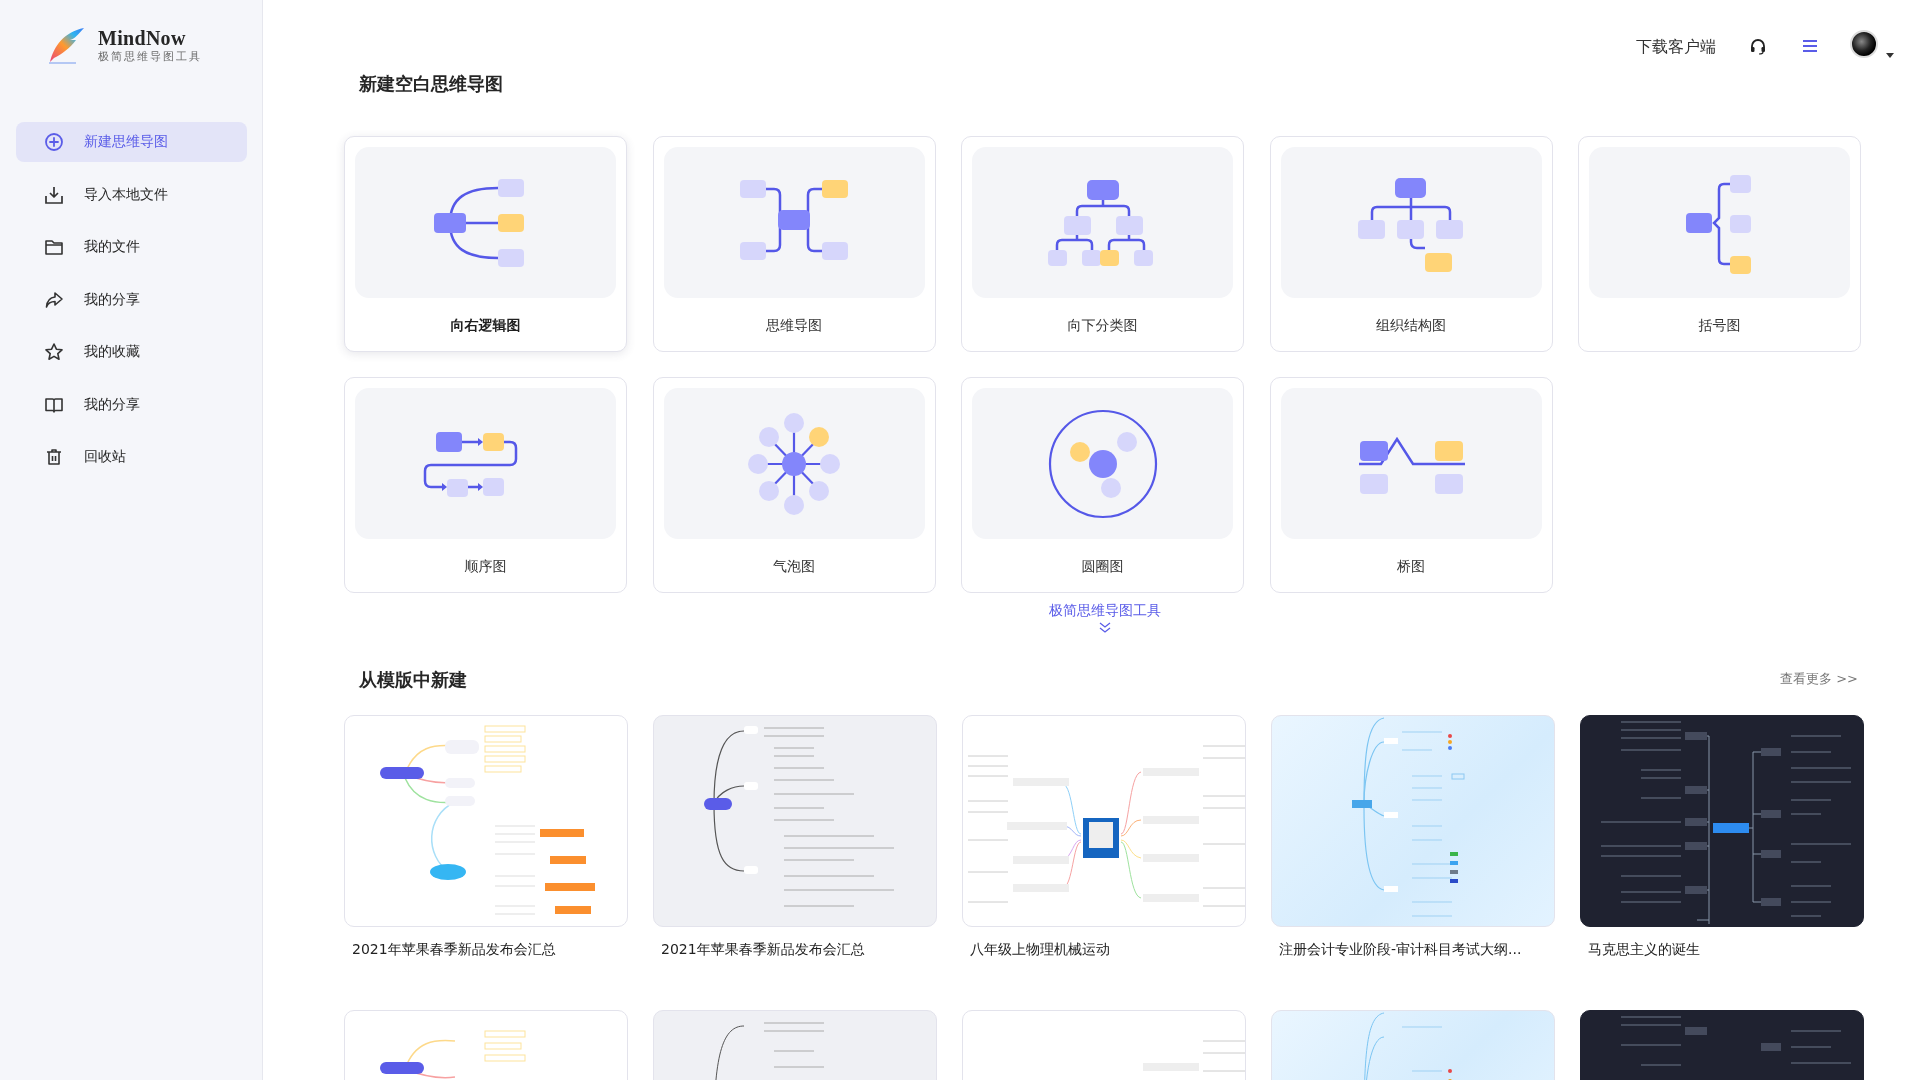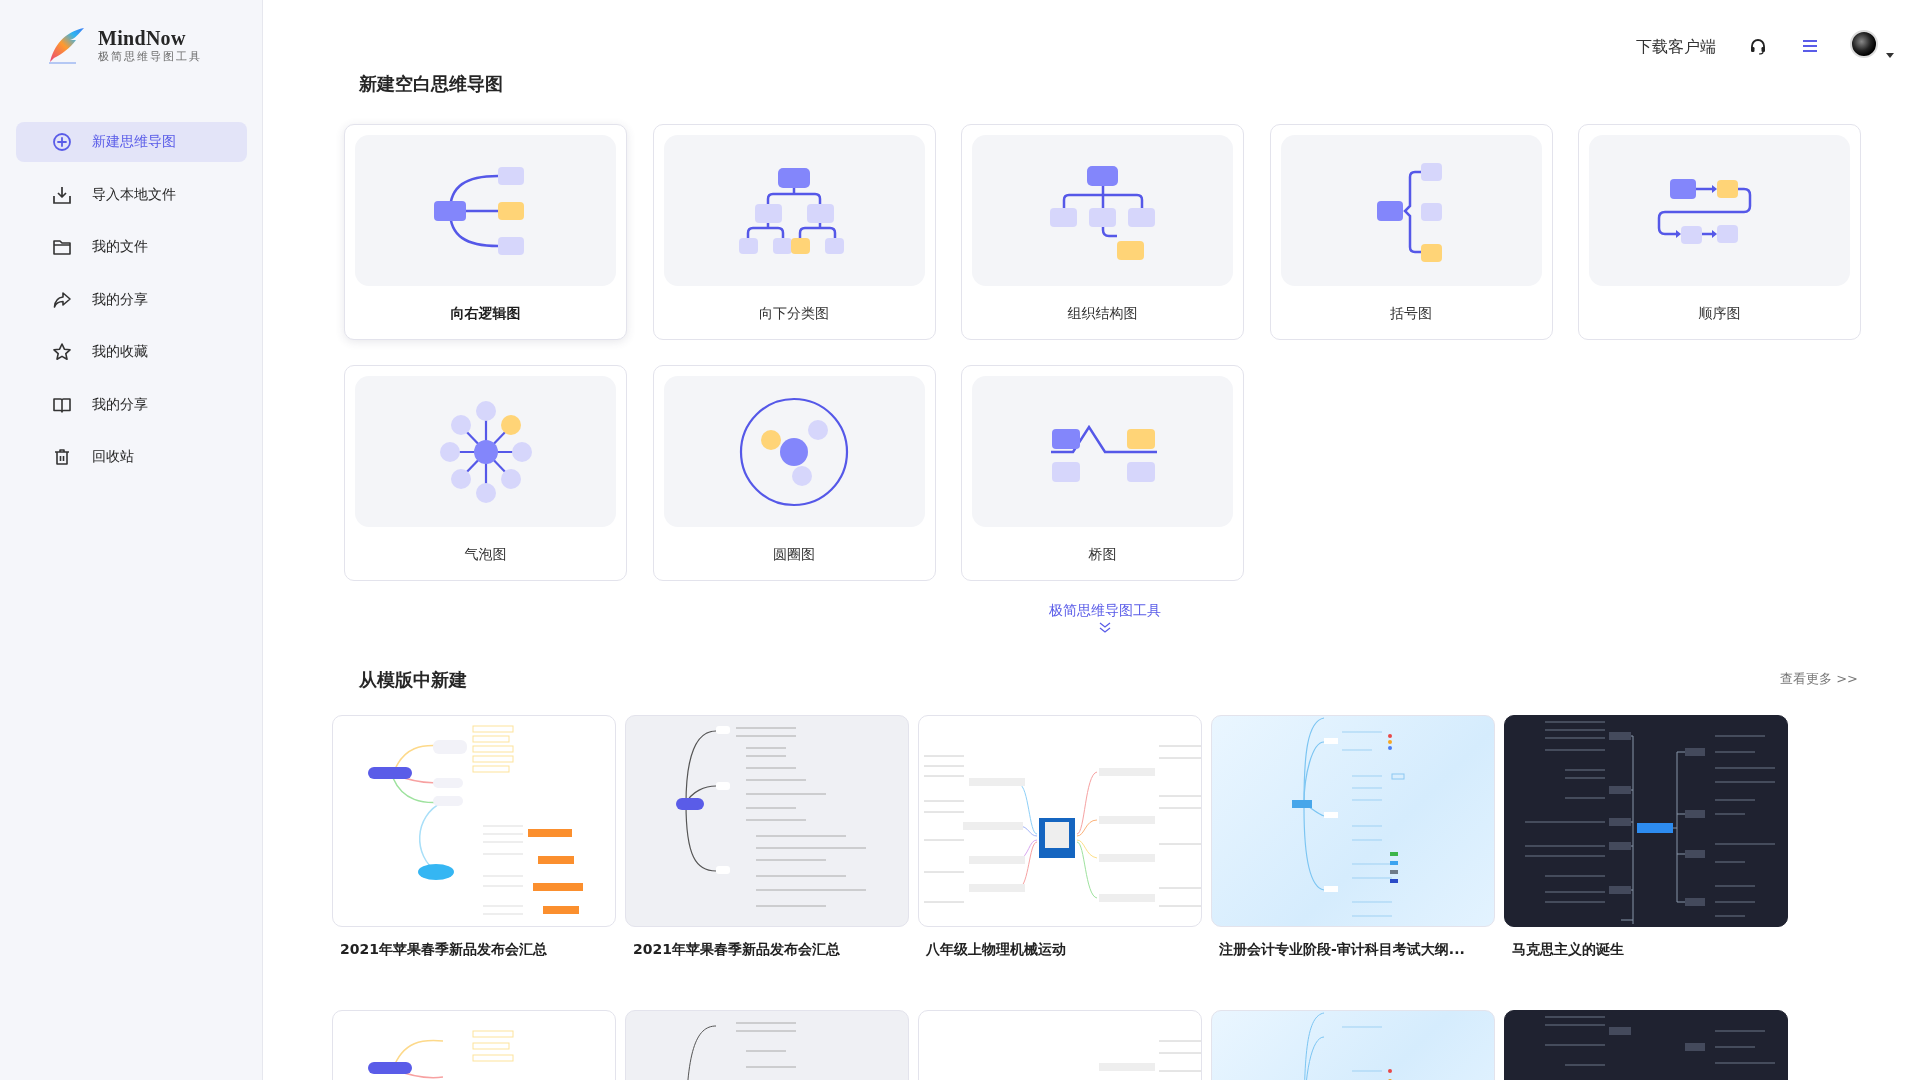--- a/index.html
+++ b/index.html
@@ -11,53 +11,53 @@
   .sidebar { position: absolute; left: 0; top: 0; width: 263px; height: 1080px;
     background: #f5f6fa; border-right: 1px solid #e6e7ee; }
   .logo { position: absolute; left: 46px; top: 24px; display: flex; align-items: center; }
   .logo-mark { width: 42px; height: 42px; }
   .logo-text { margin-left: 10px; }
   .logo-name { font-size: 20px; font-weight: bold; color: #262626; letter-spacing: 0.3px; line-height: 24px; font-family: Liberation Serif, serif; }
   .logo-sub { font-size: 11px; color: #6b6b6b; letter-spacing: 2px; line-height: 14px; }
 
   .nav { position: absolute; left: 16px; top: 122px; width: 231px; }
   .nav-item { height: 40px; border-radius: 8px; display: flex; align-items: center;
-    padding-left: 36px; margin-bottom: 12.5px; cursor: pointer; }
+    padding-left: 28px; margin-bottom: 12.5px; cursor: pointer; }
   .nav-item.active { background: #e3e4f8; }
   .nav-item.active .nav-label { color: #5a5ce8; }
   .nav-icon { width: 20px; height: 20px; display: flex; align-items: center; justify-content: center; }
   .nav-label { margin-left: 20px; font-size: 14px; color: #262626; }
 
   
   .topbar { position: absolute; right: 0; top: 0; height: 58px; display: flex; align-items: flex-end; padding-right: 26px; }
   .download-link { font-size: 16px; color: #333; margin-right: 30px; }
   .top-icon { width: 24px; height: 24px; display: flex; align-items: center; justify-content: center; margin-right: 28px; }
   .avatar { width: 28px; height: 28px; border-radius: 50%; background: radial-gradient(circle at 40% 40%, #888 0%, #222 45%, #000 70%);
     border: 2px solid #ddd; }
   .caret { margin-left: 8px; width: 0; height: 0; border-left: 4px solid transparent; border-right: 4px solid transparent; border-top: 5px solid #333; }
 
   
   .section-title { position: absolute; left: 344px; font-size: 18px; font-weight: bold; color: #262626; margin-left: 15px; }
-  .cards { position: absolute; left: 344px; top: 124px; width: 1520px; display: grid;
+  .cards { position: absolute; left: 344px; top: 136px; width: 1520px; display: grid;
     grid-template-columns: repeat(5, 283px); column-gap: 25.5px; row-gap: 25px; }
   .card { height: 216px; border: 1px solid #e3e3ec; border-radius: 10px; background: #fff; position: relative; cursor: pointer; }
   .card.selected { box-shadow: 0 2px 10px rgba(60,60,90,0.12); }
   .card-preview { position: absolute; left: 10px; top: 10px; right: 10px; height: 151px; border-radius: 14px; background: #f4f5f8;
     display: flex; align-items: center; justify-content: center; }
   .card-label { position: absolute; left: 0; right: 0; bottom: 16px; text-align: center; font-size: 14px; color: #333; }
   .card.selected .card-label { font-weight: bold; color: #1f1f1f; }
 
   .more-structures { position: absolute; left: 1040px; top: 602px; width: 130px; text-align: center; cursor: pointer; }
   .more-structures-label { font-size: 14px; color: #5a5ce8; }
   .more-structures-chevron { margin-top: 2px; display: flex; justify-content: center; }
 
   .view-more { position: absolute; left: 1780px; top: 670px; font-size: 13px; color: #777; cursor: pointer; }
 
-  .templates { position: absolute; left: 332px; top: 715px; display: grid; grid-template-columns: repeat(5, 284px);
-    column-gap: 9px; font-weight: bold; }
+  .templates { position: absolute; left: 344px; top: 715px; display: grid; grid-template-columns: repeat(5, 284px);
+    column-gap: 25px; }
   .tpl { cursor: pointer; }
   .tpl-thumb { height: 212px; border-radius: 10px; border: 1px solid #e3e3ec; overflow: hidden; position: relative; }
   .tpl-title { margin-top: 14px; padding-left: 8px; font-size: 14px; color: #222; white-space: nowrap; overflow: hidden; text-overflow: ellipsis; }
   .templates-row2 { top: 1010px; }
   .templates-row2 .tpl-thumb { height: 120px; }
 </style>
 </head>
 <body>
 
 <div class="app">
@@ -175,20 +175,35 @@
           <path d="M60 55 H 92" stroke="#5558e8" stroke-width="2.5"></path>
           <rect x="28" y="45" width="32" height="20" rx="4" fill="#8386fb"></rect>
           <rect x="92" y="11" width="26" height="18" rx="4" fill="#d6d6fb"></rect>
           <rect x="92" y="46" width="26" height="18" rx="4" fill="#ffd477"></rect>
           <rect x="92" y="81" width="26" height="18" rx="4" fill="#d6d6fb"></rect>
         </svg>
       </div>
       <div class="card-label">向右逻辑图</div>
     </div>
 
+    <div class="card">
+      <div class="card-preview">
+        <svg width="160" height="110" viewBox="0 0 160 110">
+          <path d="M52 21 H 60 q 6 0 6 6 V 77 q 0 6 -6 6 H 52" fill="none" stroke="#5558e8" stroke-width="2.5"></path>
+          <path d="M108 21 H 100 q -6 0 -6 6 V 77 q 0 6 6 6 H 108" fill="none" stroke="#5558e8" stroke-width="2.5"></path>
+          <path d="M66 52 H 94" stroke="#5558e8" stroke-width="2.5"></path>
+          <rect x="26" y="12" width="26" height="18" rx="4" fill="#d6d6fb"></rect>
+          <rect x="26" y="74" width="26" height="18" rx="4" fill="#d6d6fb"></rect>
+          <rect x="108" y="12" width="26" height="18" rx="4" fill="#ffd477"></rect>
+          <rect x="108" y="74" width="26" height="18" rx="4" fill="#d6d6fb"></rect>
+          <rect x="64" y="42" width="32" height="20" rx="5" fill="#8386fb"></rect>
+        </svg>
+      </div>
+      <div class="card-label">思维导图</div>
+    </div>
 
 
     <div class="card">
       <div class="card-preview">
         <svg width="160" height="110" viewBox="0 0 160 110">
           <path d="M80 32 V 38 M 54 48 V 43 q 0 -5 5 -5 H 101 q 5 0 5 5 V 48" fill="none" stroke="#5558e8" stroke-width="2.5"></path>
           <path d="M54 66 V 72 M 34 82 V 77 q 0 -5 5 -5 H 64 q 5 0 5 5 V 82" fill="none" stroke="#5558e8" stroke-width="2.5"></path>
           <path d="M106 66 V 72 M 86 82 V 77 q 0 -5 5 -5 H 116 q 5 0 5 5 V 82" fill="none" stroke="#5558e8" stroke-width="2.5"></path>
           <rect x="64" y="12" width="32" height="20" rx="5" fill="#8386fb"></rect>
           <rect x="41" y="48" width="27" height="19" rx="4" fill="#d6d6fb"></rect>

